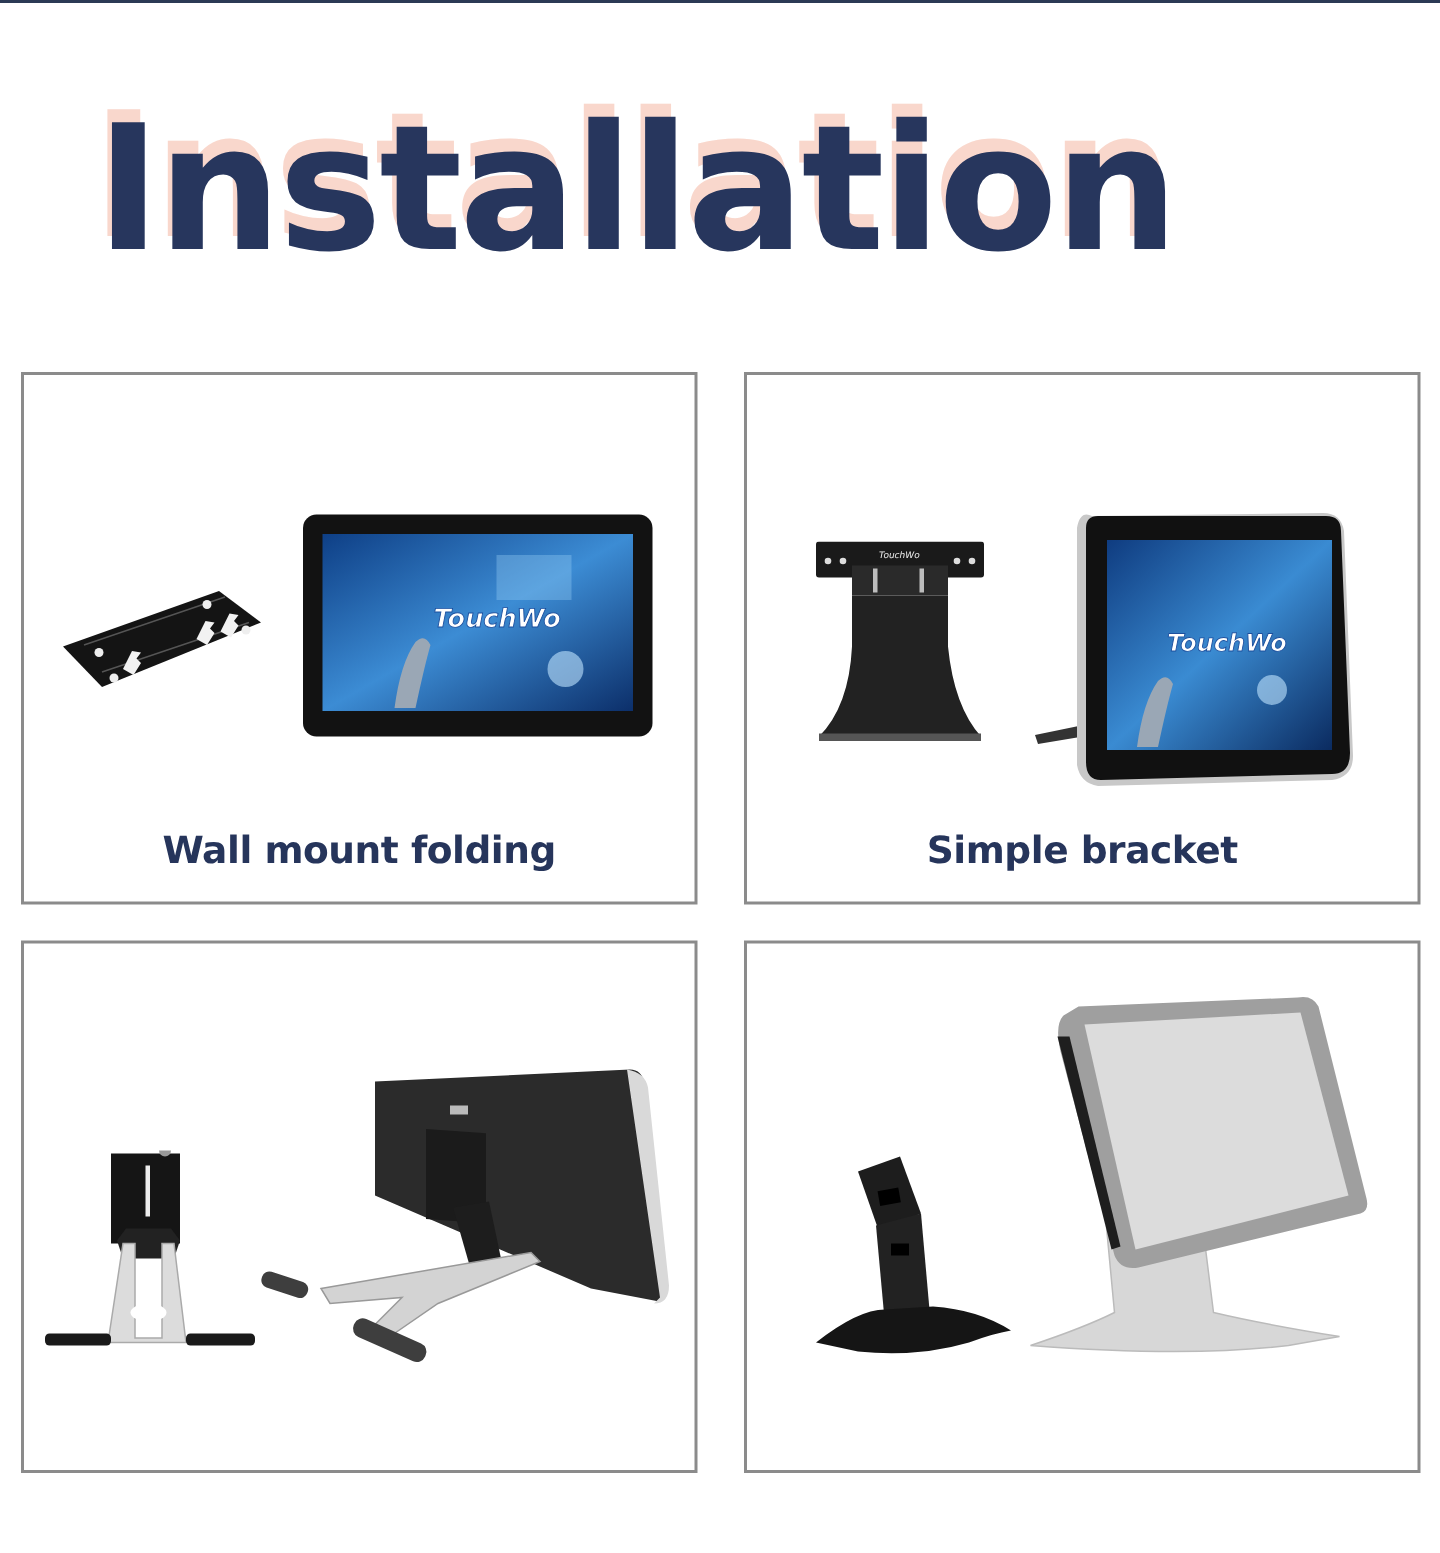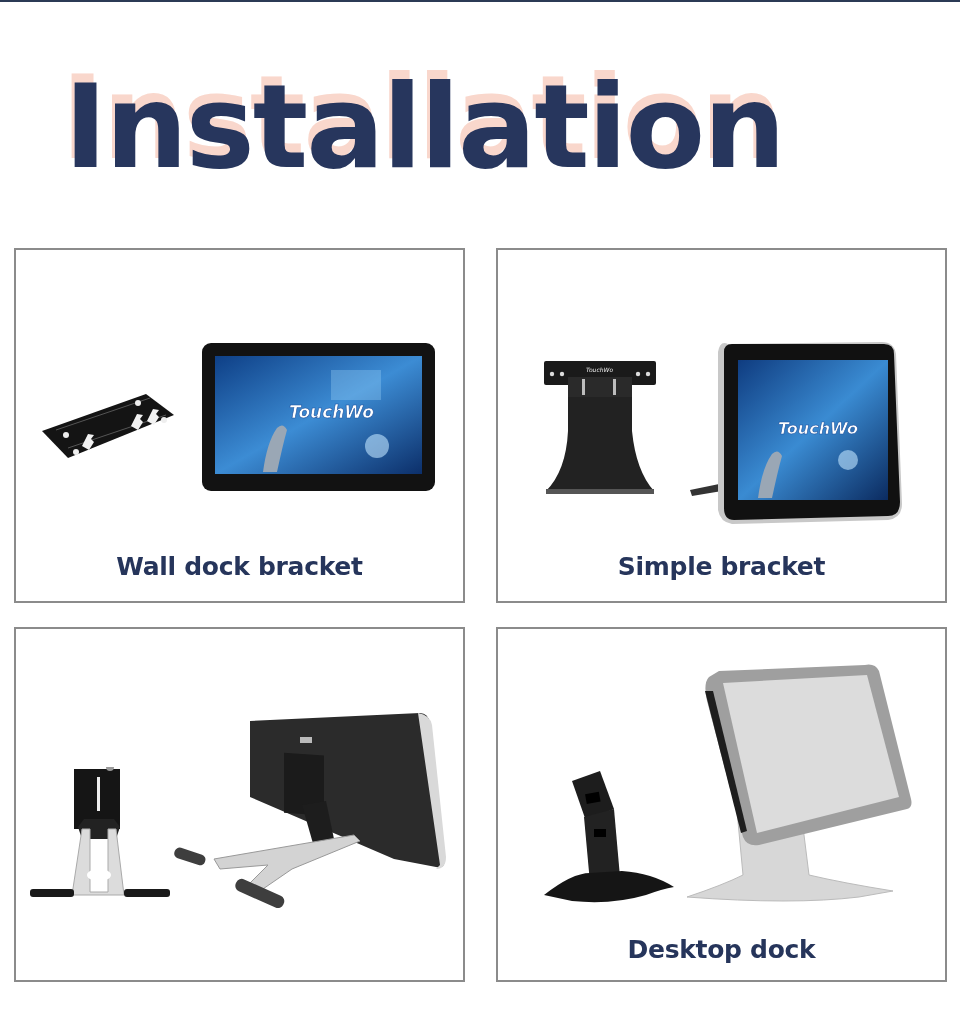--- a/index.html
+++ b/index.html
@@ -60,21 +60,21 @@
         </linearGradient>
       </defs>
       <rect x="1" y="1" width="233" height="148" rx="9" fill="#121212"></rect>
       <rect x="14" y="14" width="207" height="118" fill="url(#scr1)"></rect>
       <rect x="130" y="28" width="50" height="30" fill="#9cd0f5" opacity="0.35"></rect>
       <circle cx="176" cy="104" r="12" fill="#bfe4ff" opacity="0.6"></circle>
       <text x="88" y="76" font-family="DejaVu Sans, sans-serif" font-weight="bold" font-style="italic" font-size="17" fill="#ffffff" stroke="#1b4f9e" stroke-width="0.6">TouchWo</text>
       <path d="M62,130 q4,-30 14,-44 q6,-6 10,2 q-4,14 -10,42 z" fill="#9aa7b5"></path>
     </svg>
   </div>
-  <div class="label">Wall dock bracket</div>
+  <div class="label">Wall mount folding</div>
 </div>
 
 <div class="card c2">
   <div class="art" style="left:46px;top:111px;">
     <svg width="115" height="140" viewBox="0 0 115 140">
       <rect x="0" y="0" width="112" height="24" rx="2" fill="#1a1a1a"></rect>
       <circle cx="8" cy="13" r="2.2" fill="#ddd"></circle>
         <circle cx="18" cy="13" r="2.2" fill="#ddd"></circle>
       <circle cx="94" cy="13" r="2.2" fill="#ddd"></circle>
         <circle cx="104" cy="13" r="2.2" fill="#ddd"></circle>
@@ -145,14 +145,13 @@
     </svg>
   </div>
   <div class="art" style="left:185px;top:32px;">
     <svg width="230" height="250" viewBox="0 0 230 250">
       <path d="M54,150 L118,150 L126,214 Q160,222 210,230 L176,236 Q110,244 4,236 Q40,224 60,214 Z" fill="#d7d7d7" stroke="#bbb" stroke-width="1"></path>
       <path d="M26,16 Q20,22 24,40 L60,176 Q64,186 76,184 L224,148 Q230,146 228,138 L196,10 Q192,2 182,4 L36,10 Z" fill="#9f9f9f"></path>
       <path d="M40,22 L184,14 L216,136 L74,172 Z" fill="#dcdcdc"></path>
       <path d="M22,30 L30,30 L64,170 L58,172 Z" fill="#1e1e1e"></path>
     </svg>
   </div>
-  <div class="label">Desktop dock</div>
 </div>
 
 </body></html>

